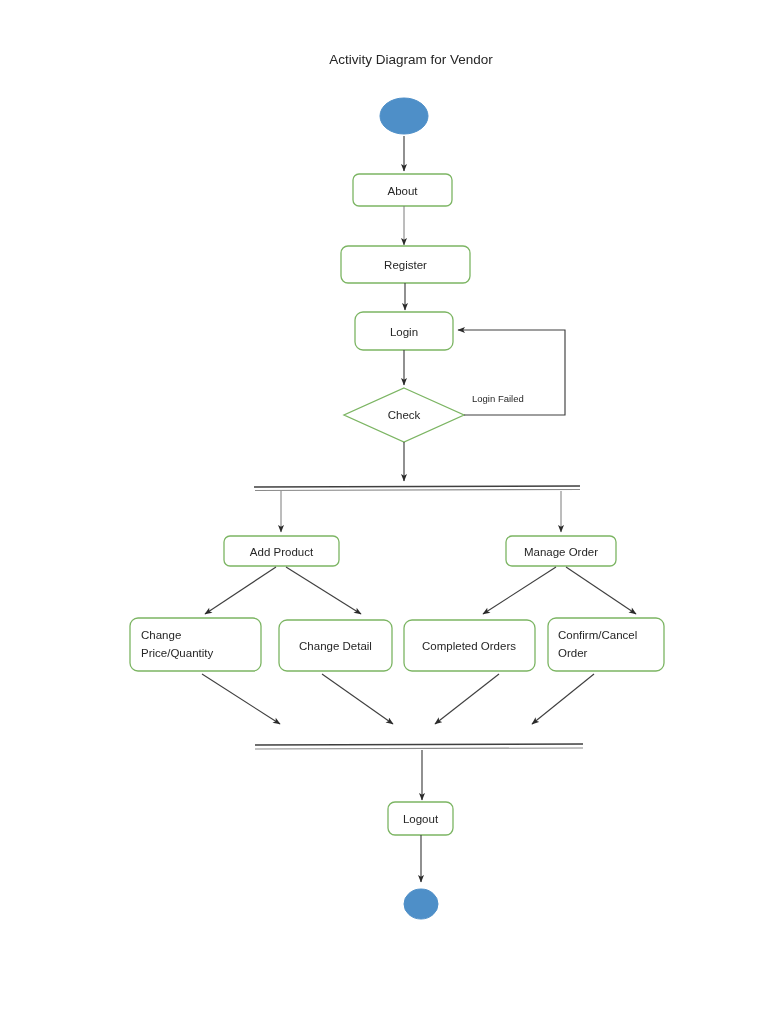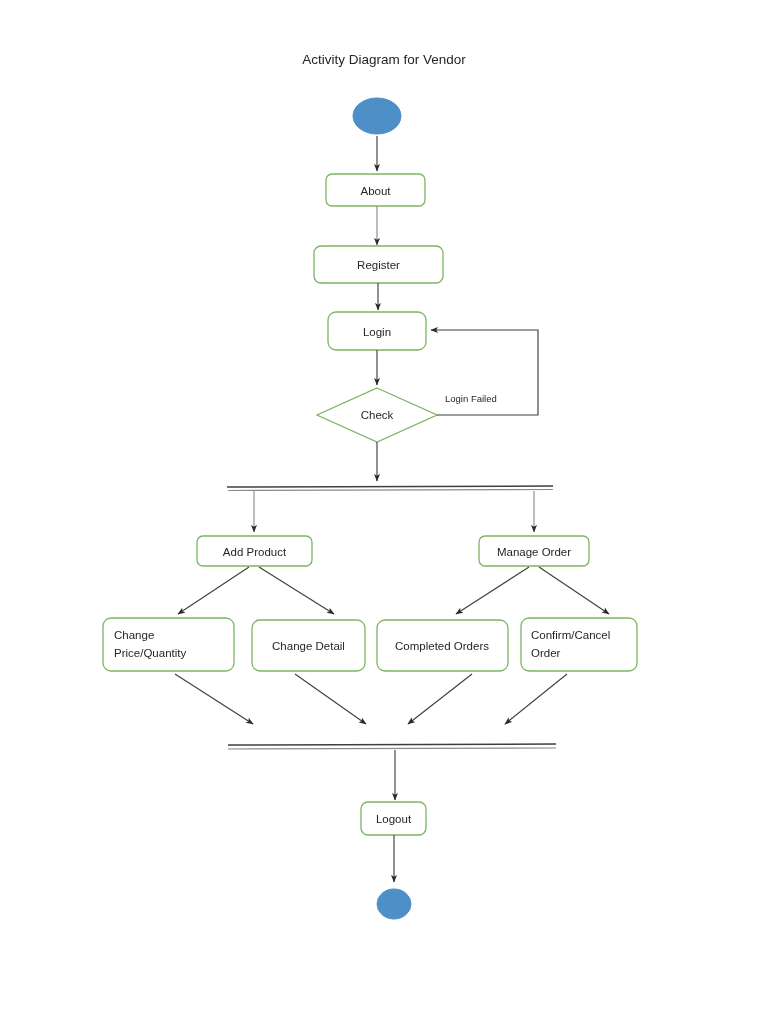--- a/index.html
+++ b/index.html
@@ -12,20 +12,21 @@
     height: 1024px;
     font-family: "Liberation Sans", sans-serif;
     color: #262626;
     overflow: hidden;
   }
   #canvas {
     position: relative;
     width: 632px;
     height: 1024px;
     background: #ffffff;
+    margin-left: 27px;
   }
   svg#diagram {
     position: absolute;
     left: 0;
     top: 0;
     width: 768px;
     height: 1024px;
     display: block;
   }
   .diagram-title {

